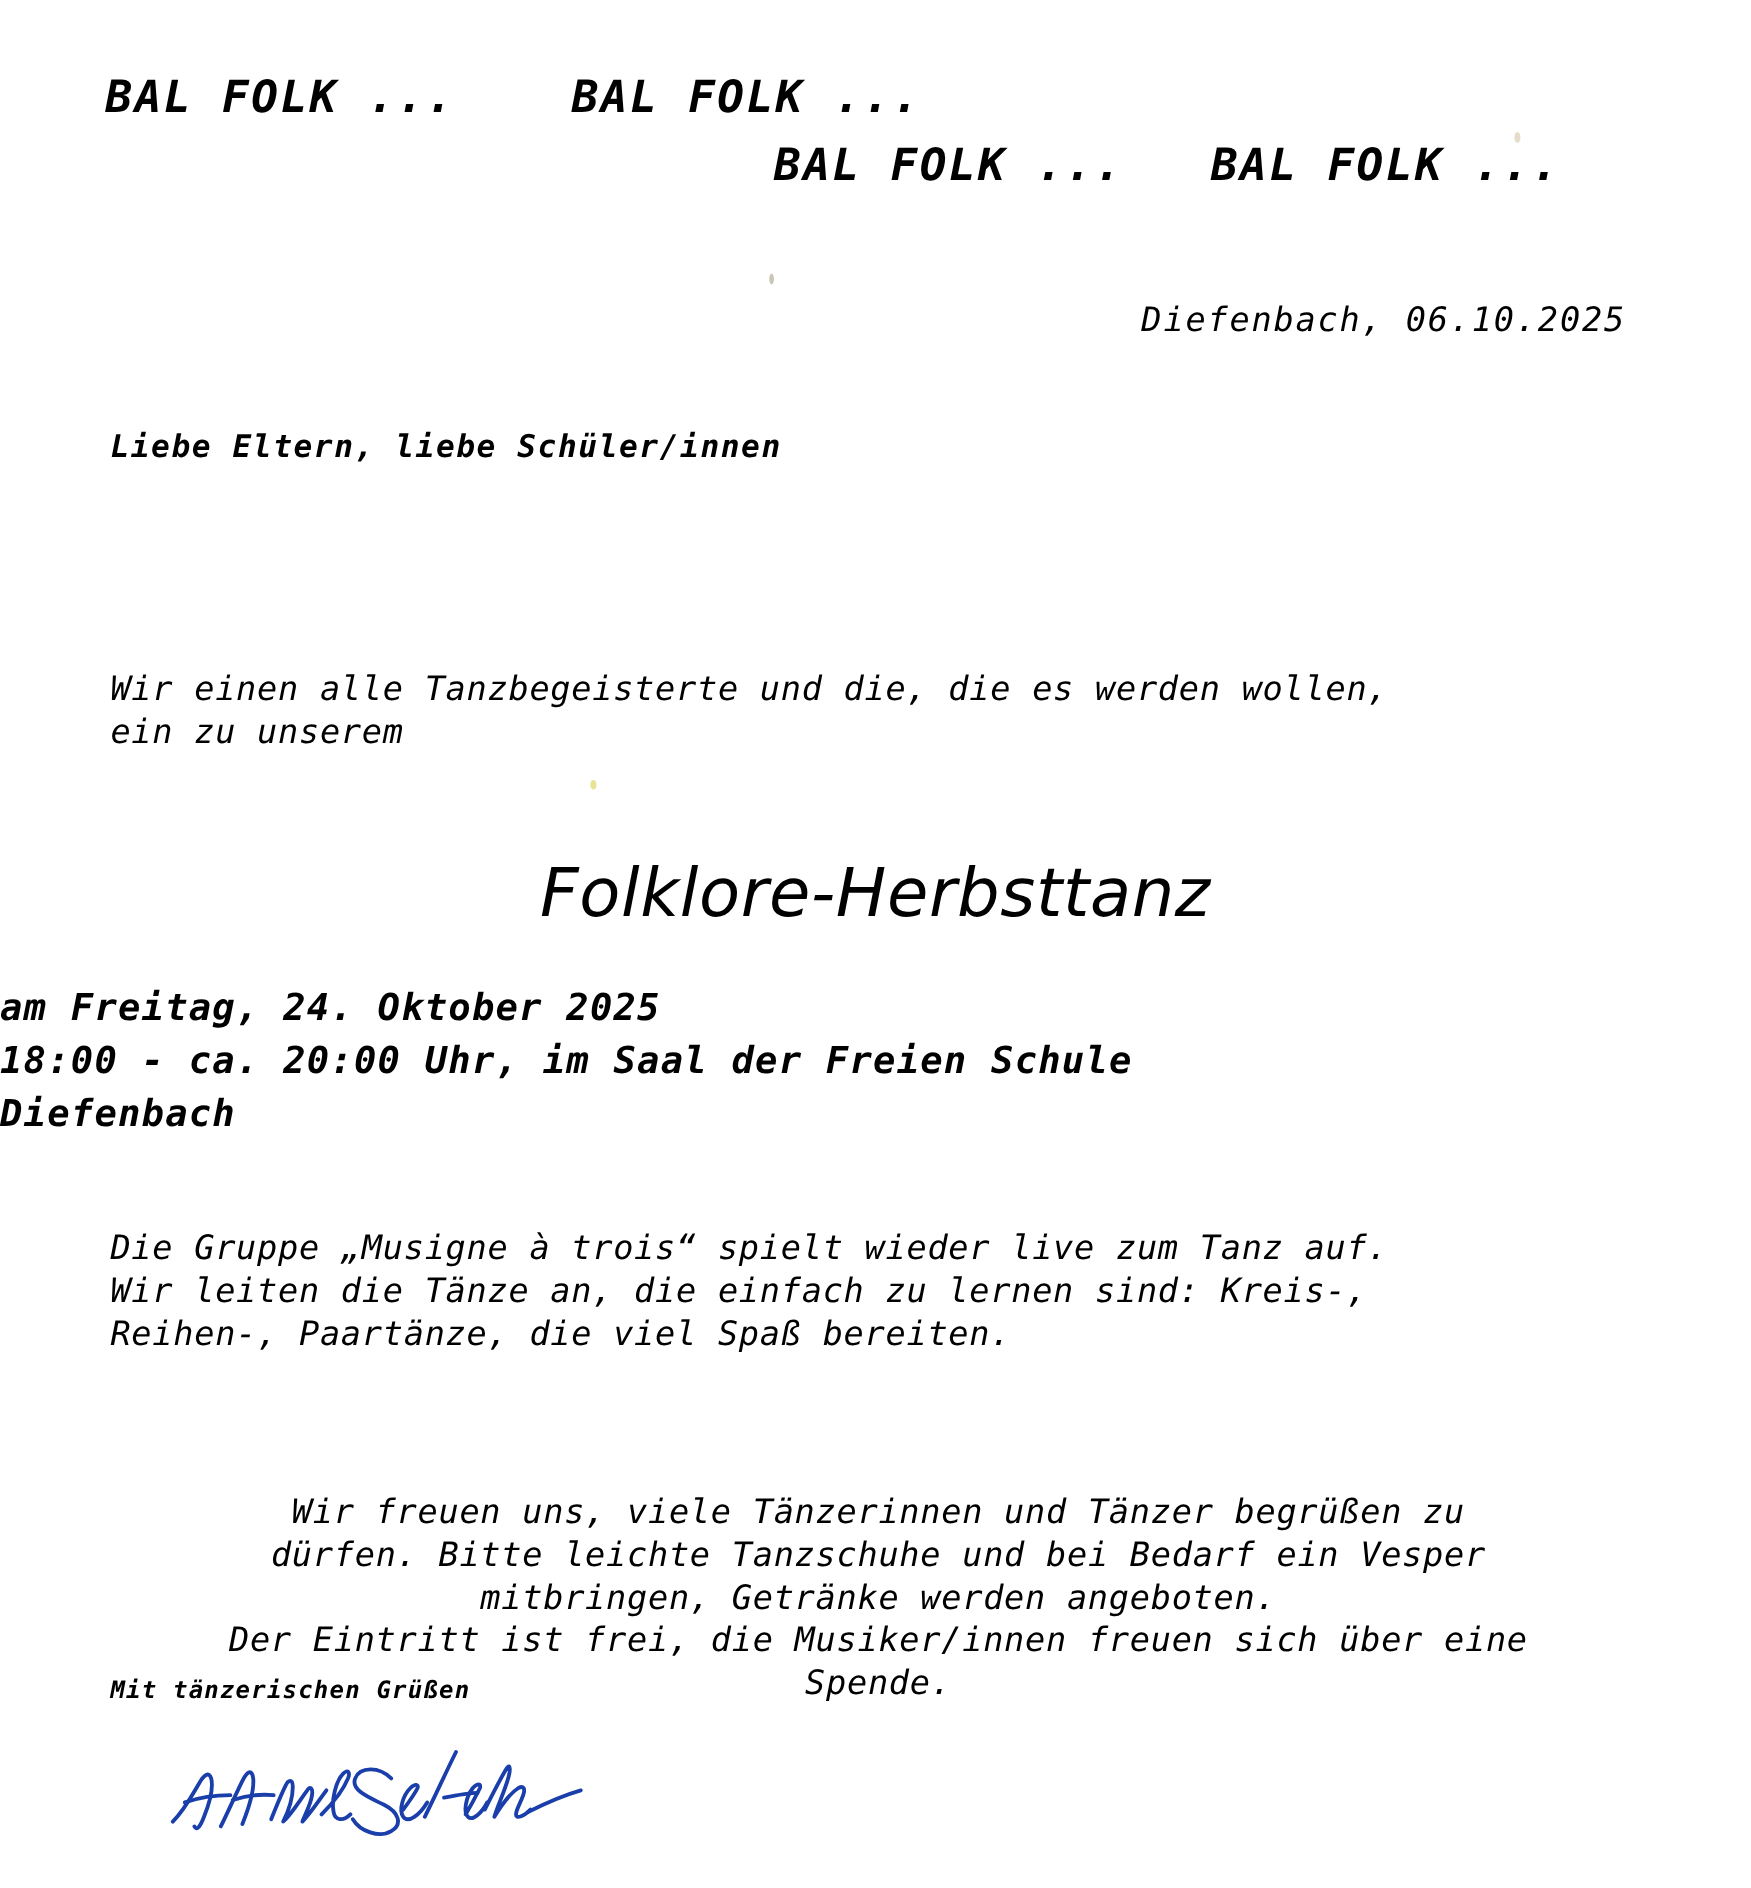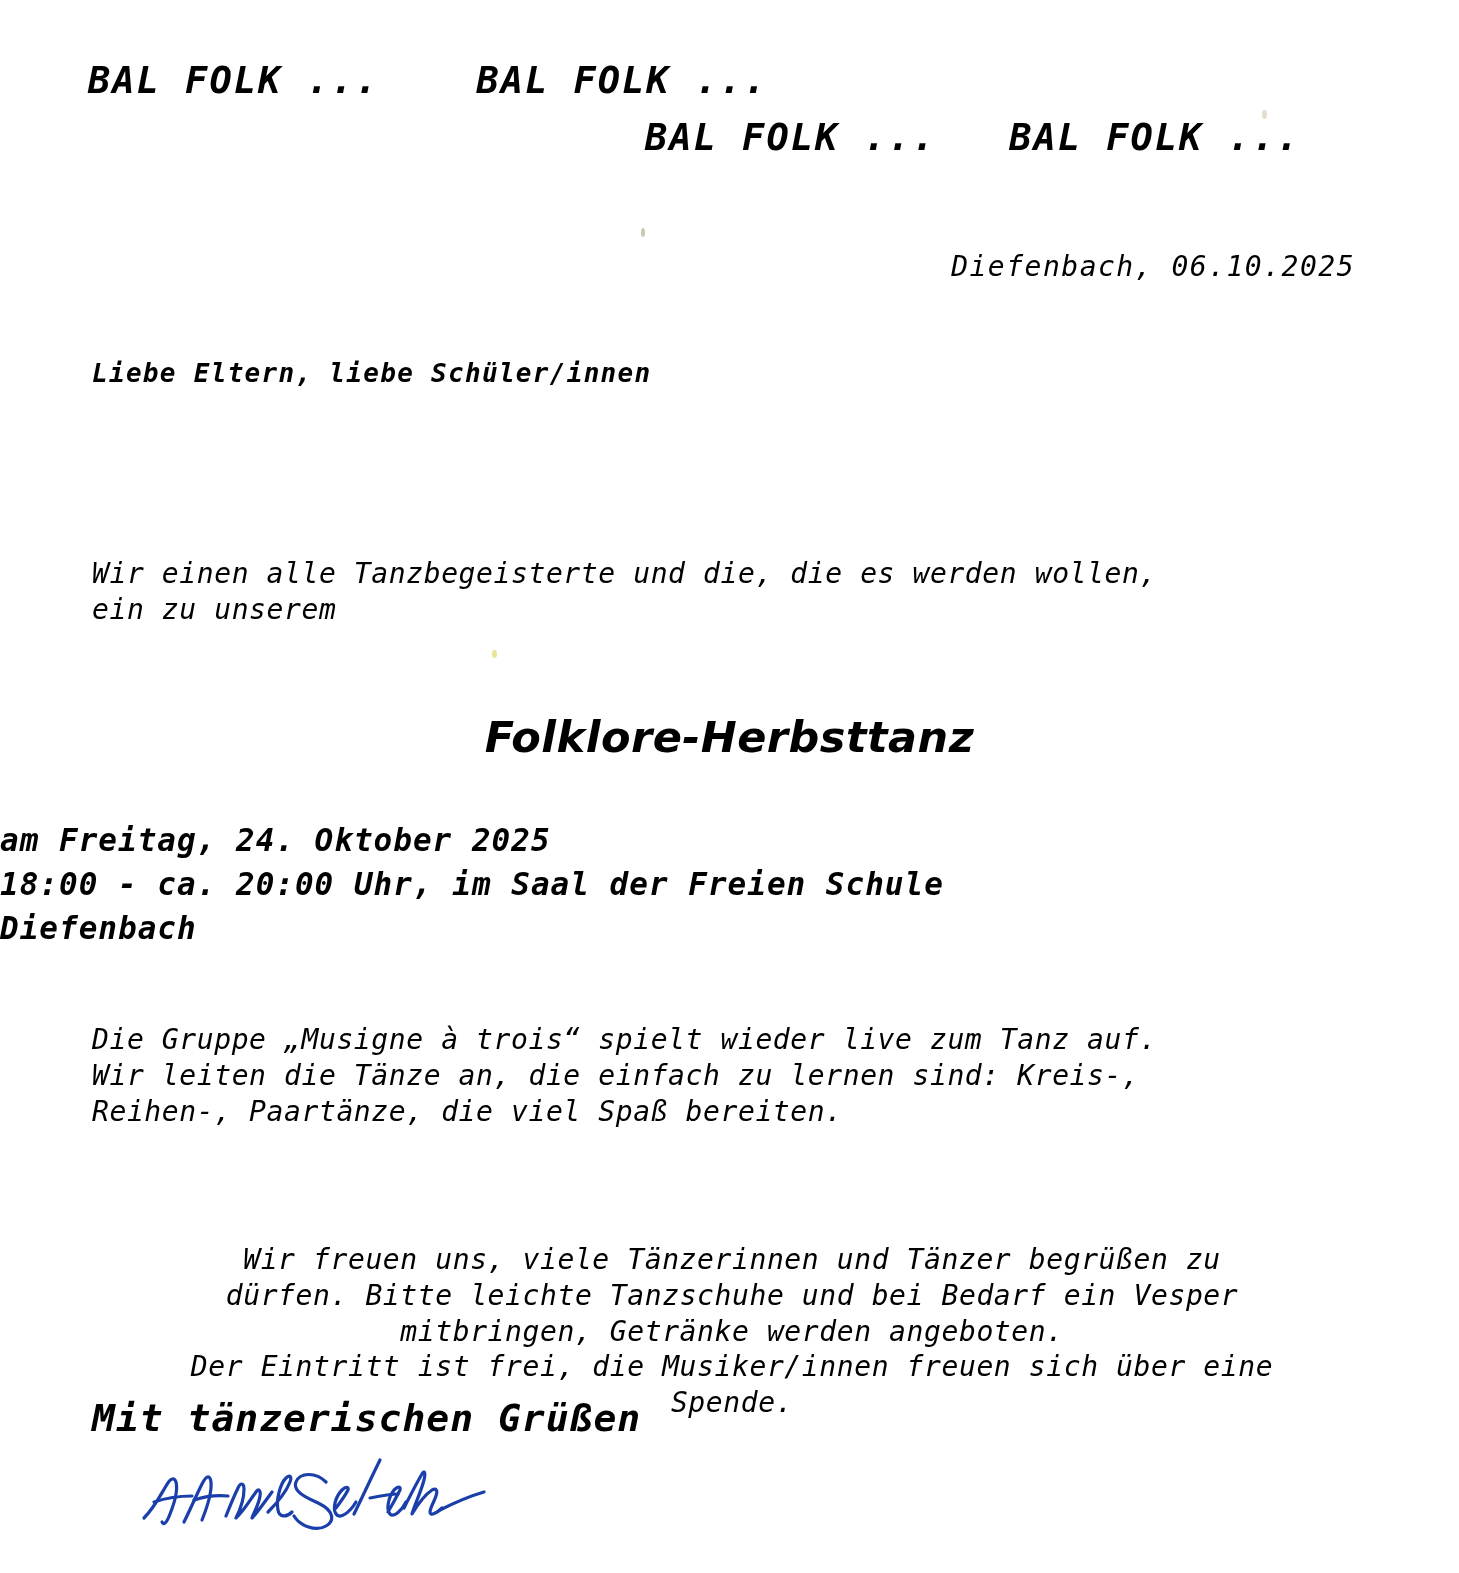--- a/index.html
+++ b/index.html
@@ -90,23 +90,23 @@
   .para4 { top: 1242px; text-align: center; }
 
   
   .event-title {
     position: absolute;
     left: 0;
     top: 712px;
     width: 1459px;
     text-align: center;
     font-family: "DejaVu Sans", sans-serif;
-    font-weight: bold;
-    font-style: italic;
-    font-size: 43px;
+    font-weight: normal;
+    font-style: italic;
+    font-size: 56px;
     letter-spacing: 0.5px;
     white-space: pre;
   }
 
   
   .event-details {
     position: absolute;
     left: 0;
     top: 818px;
     width: 1459px;
@@ -121,21 +121,21 @@
   }
 
   
   .closing {
     position: absolute;
     left: 92px;
     top: 1396px;
     font-family: "DejaVu Sans Mono", monospace;
     font-weight: bold;
     font-style: italic;
-    font-size: 38px;
+    font-size: 20px;
     letter-spacing: 1px;
     white-space: pre;
   }
 
   
   .signature {
     position: absolute;
     left: 140px;
     top: 1452px;
     width: 360px;

